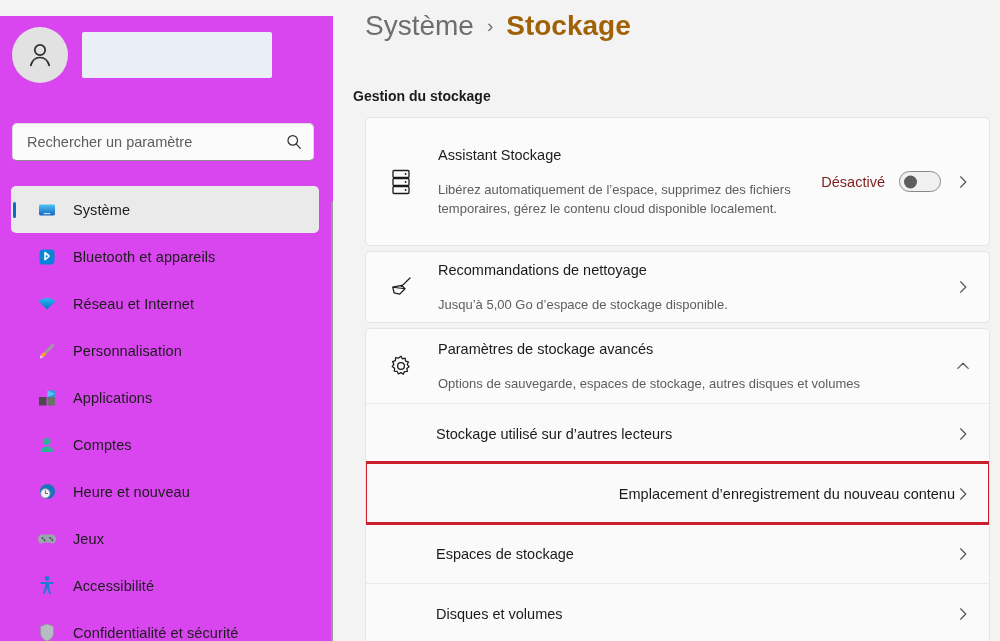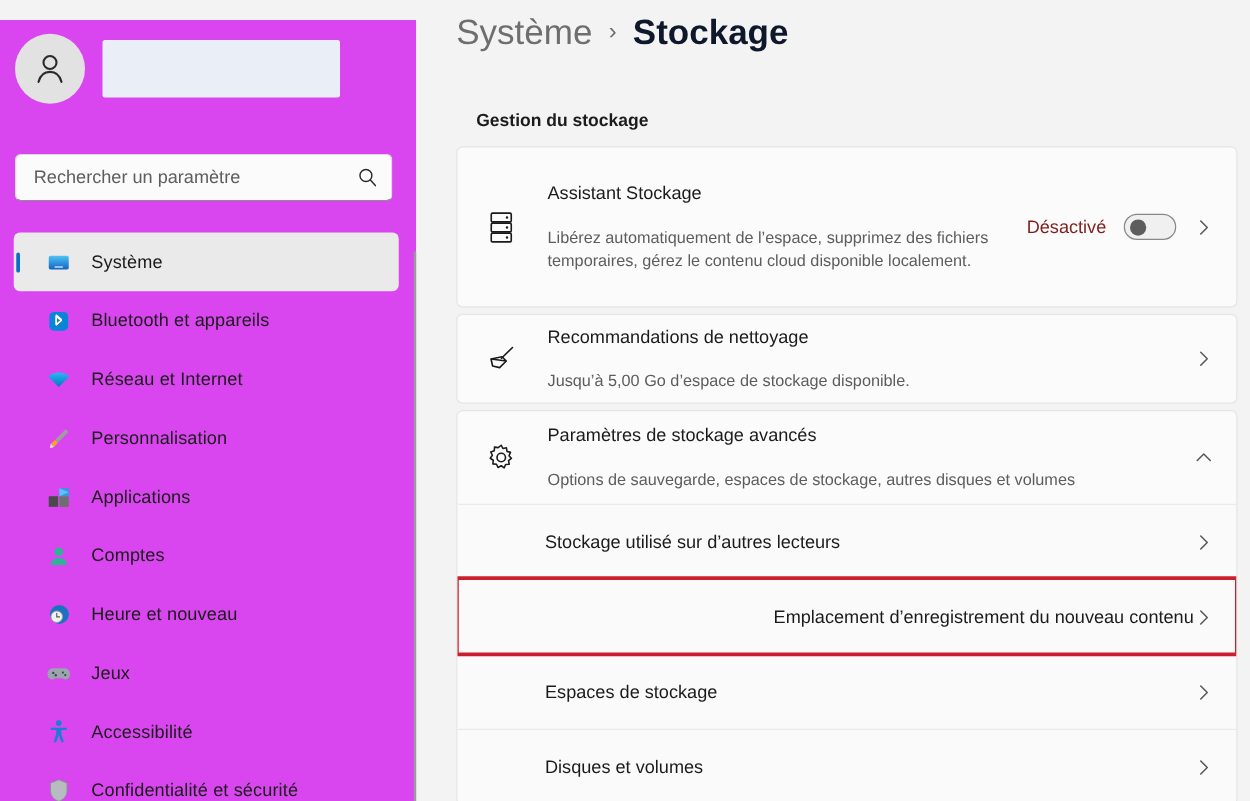--- a/index.html
+++ b/index.html
@@ -146,27 +146,27 @@
     font-size: 28px;
     color: #6e6e6e;
     font-weight: 400;
   }
   .crumb-sep {
     font-size: 19px;
     color: #6e6e6e;
   }
   .crumb-current {
     font-size: 28px;
-    color: #0f172a;
+    color: #a16207;
     font-weight: 600;
   }
 
   .section-title {
     position: absolute;
-    left: 48px; top: 88px;
+    left: 20px; top: 88px;
     font-size: 14px;
     font-weight: 700;
     color: #1b1b1b;
   }
 
   .cards {
     position: absolute;
     left: 32px; top: 117px;
     width: 625px;
   }

